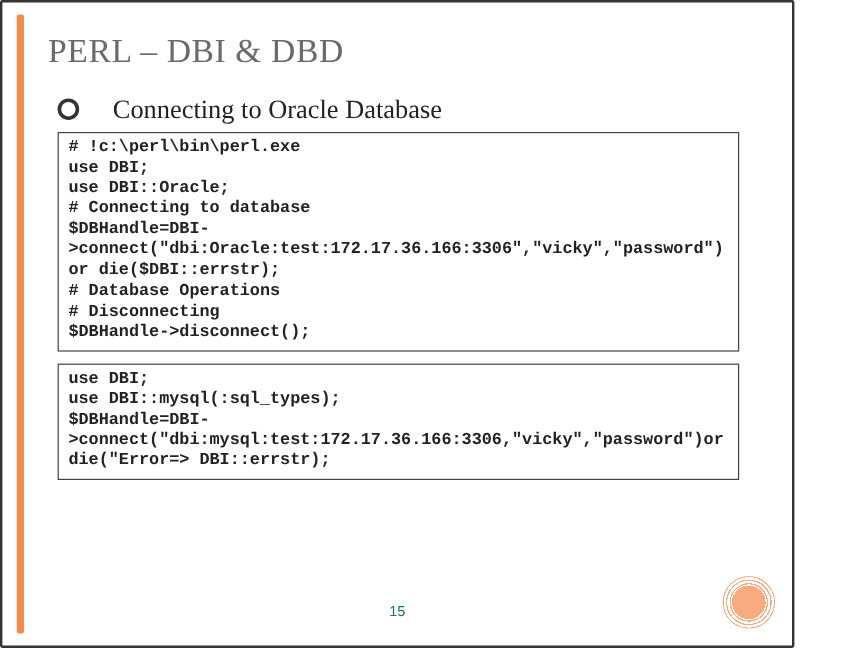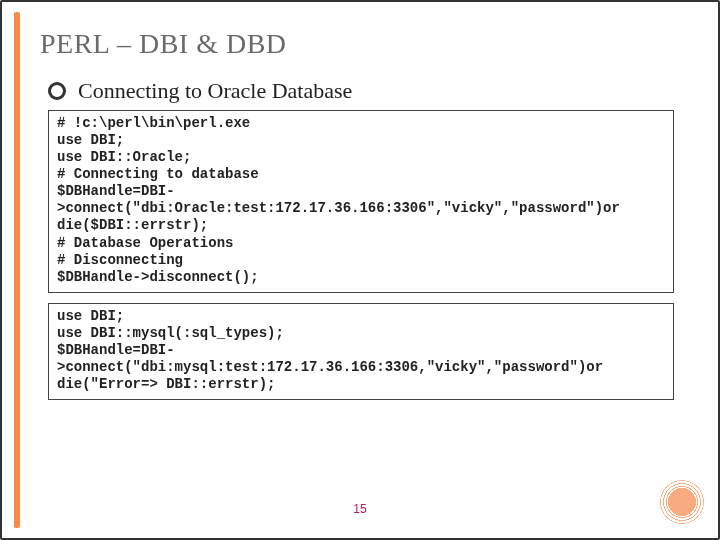--- a/index.html
+++ b/index.html
@@ -6,21 +6,21 @@
     margin: 0;
     padding: 0;
     width: 720px;
     height: 540px;
     background: #fff;
     font-family: "Times New Roman", Times, serif;
     color: #222;
   }
   .slide {
     box-sizing: border-box;
-    width: 720px;
+    width: 662px;
     height: 540px;
     position: relative;
     border: 2px solid #333;
     border-radius: 2px;
     padding: 18px 24px 0 24px;
     overflow: hidden;
   }
   .accent {
     position: absolute;
     top: 10px;
@@ -33,20 +33,21 @@
   .title {
     font-size: 28px;
     margin: 8px 0 18px 14px;
     color: #6a6a6a;
     letter-spacing: 0.5px;
   }
   .bullet-row {
     display: flex;
     align-items: center;
     margin: 8px 0 6px 22px;
+    gap: 16px;
   }
   .donut {
     width: 12px;
     height: 12px;
     border: 3px solid #333;
     border-radius: 50%;
     flex: 0 0 auto;
     margin-right: 12px;
   }
   .bullet-text {
@@ -66,21 +67,21 @@
     background: #fff;
   }
   .pagenum {
     position: absolute;
     bottom: 22px;
     left: 0;
     width: 100%;
     text-align: center;
     font-family: Arial, sans-serif;
     font-size: 12px;
-    color: #be185d;
+    color: #0f766e;
   }
   .corner-decor {
     position: absolute;
     right: 14px;
     bottom: 14px;
     width: 44px;
     height: 44px;
     border-radius: 50%;
     background:
       radial-gradient(circle at center, #f7a271 0 14px, transparent 14px),

